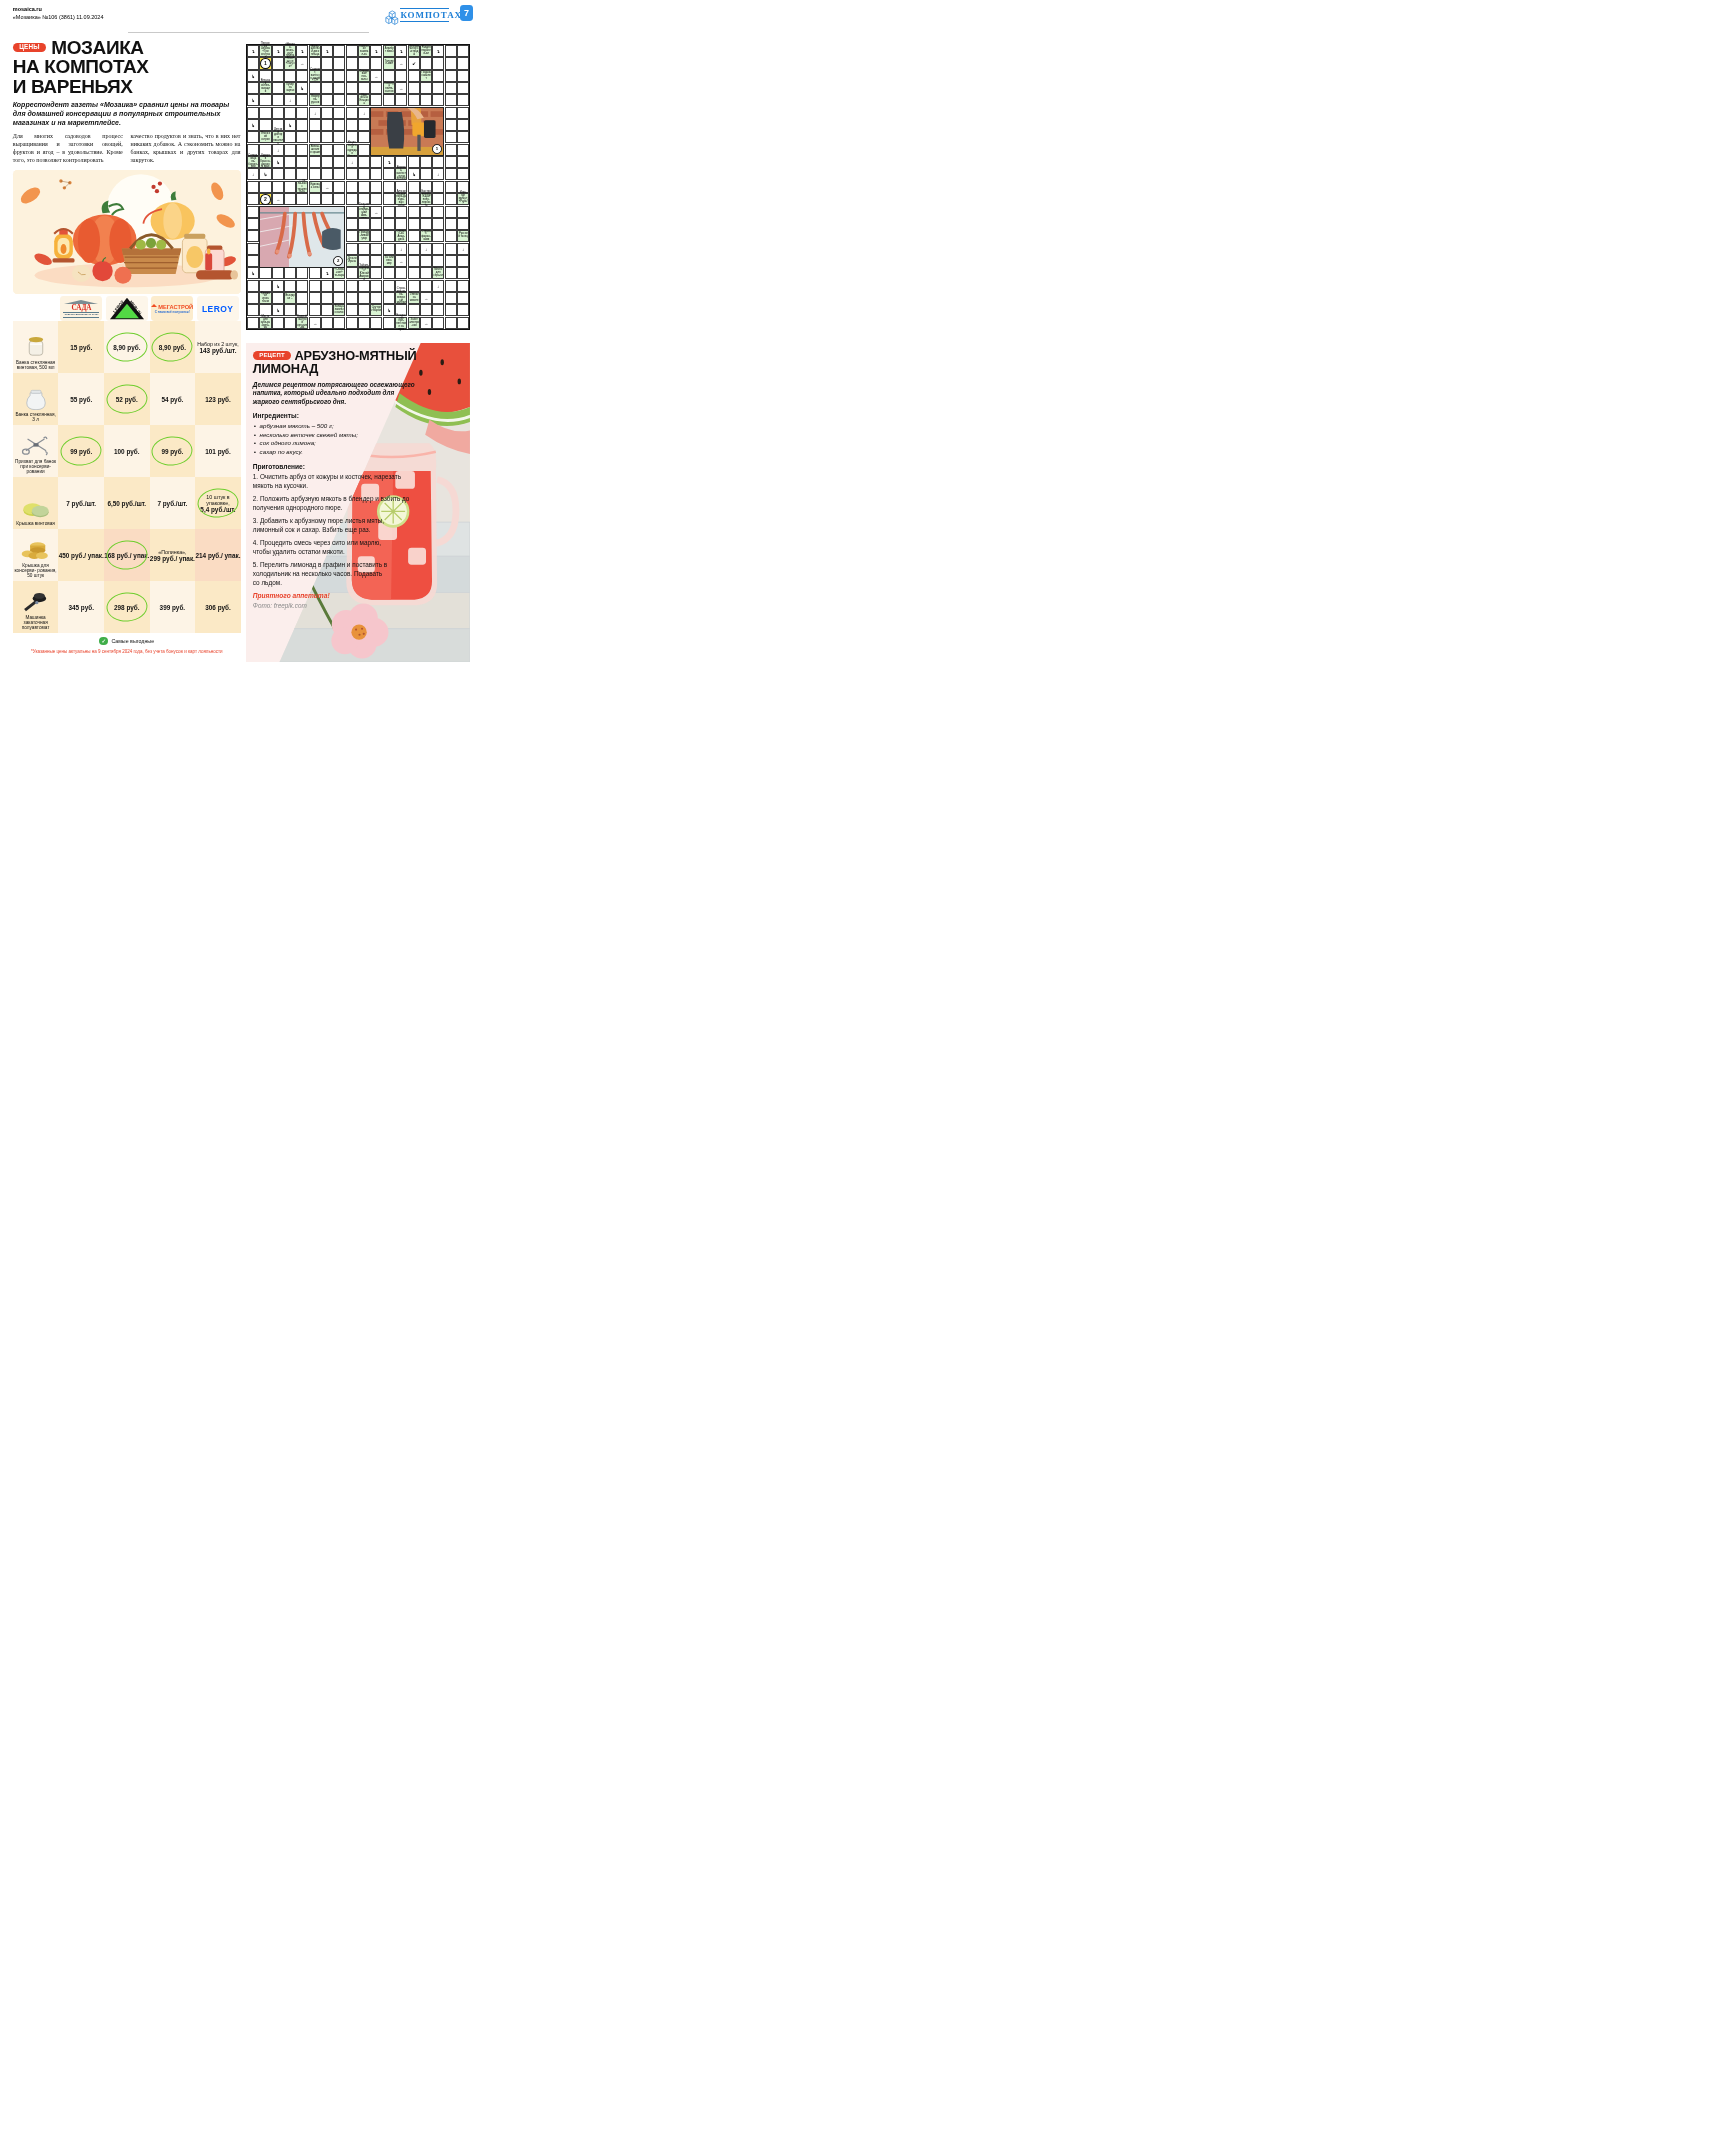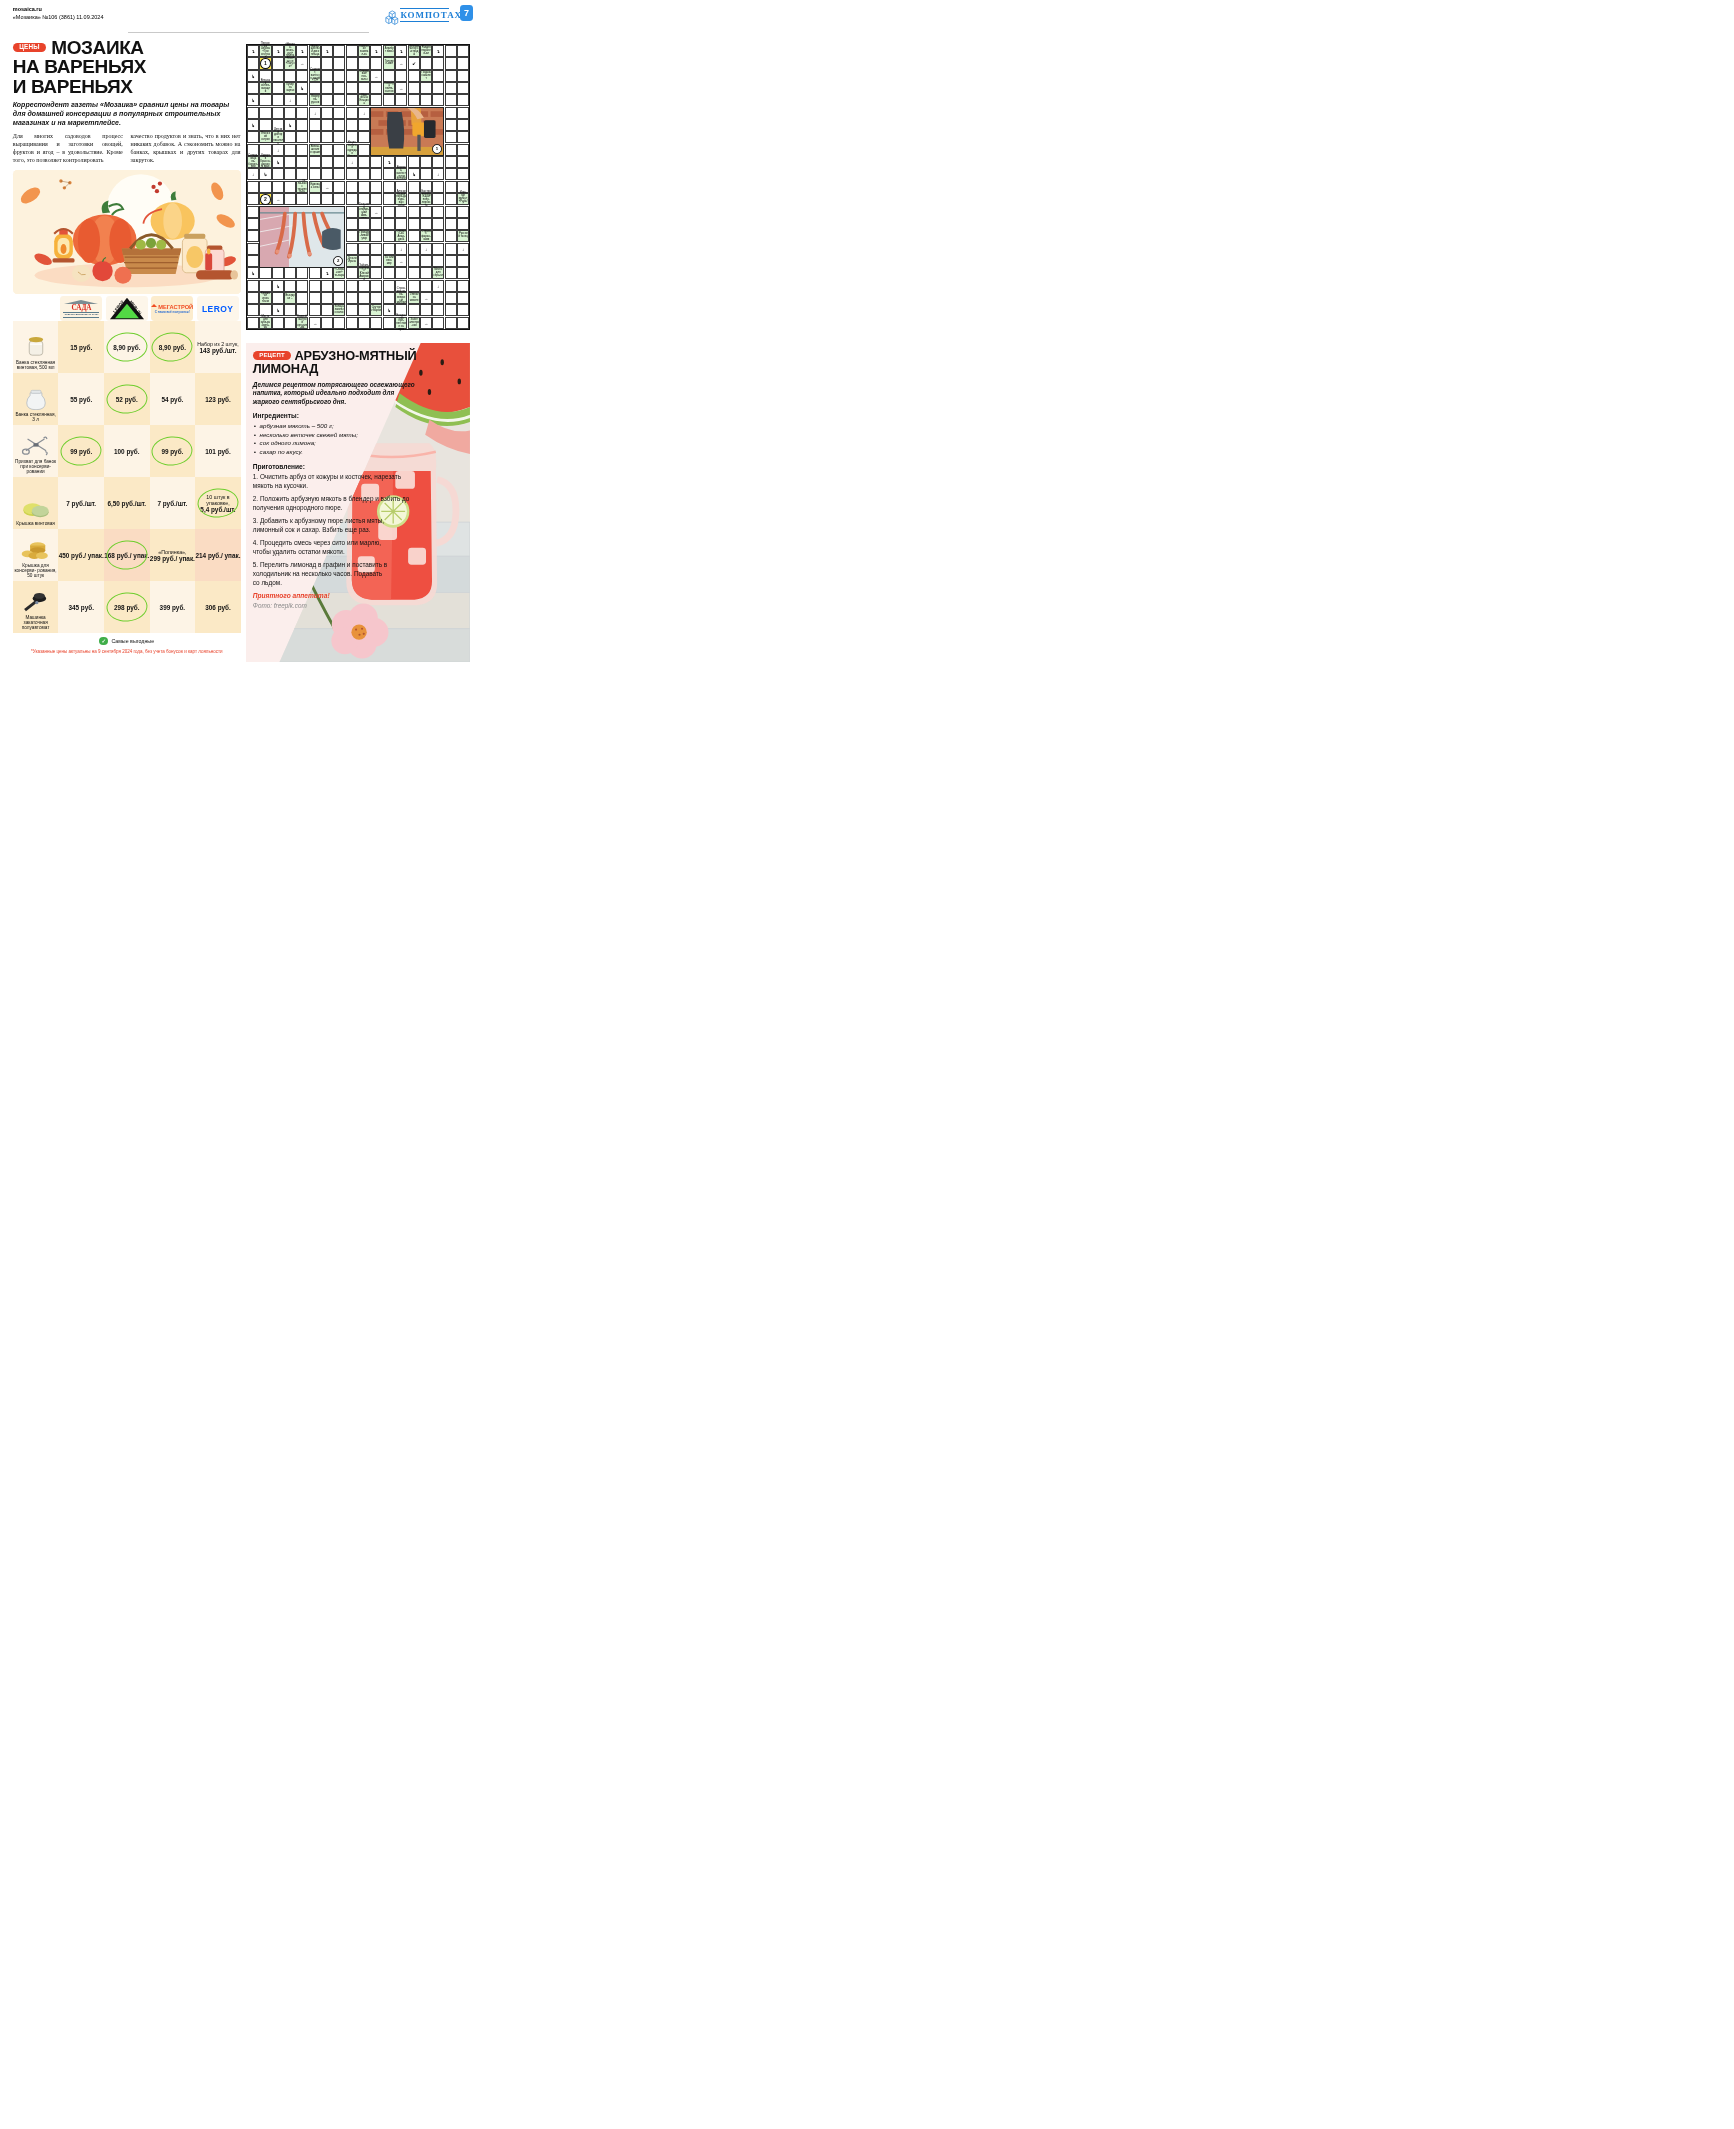--- a/index.html
+++ b/index.html
@@ -105,21 +105,21 @@
     <div class="lines"><span class="word">КОМПОТАХ</span></div>
   </div>
   <div id="page-badge">7</div>
 
   <div id="left-col">
     <div id="article-title">
       <div class="l1">
         <span class="tagpill">ЦЕНЫ</span>
         <span>МОЗАИКА</span>
       </div>
-      <div>НА ВАРЕНЬЯХ</div>
+      <div>НА КОМПОТАХ</div>
       <div>И ВАРЕНЬЯХ</div>
     </div>
     <div id="lead">Корреспондент газеты «Мозаика» сравнил цены на товары для домашней консервации в популярных строительных магазинах и на маркетплейсе.</div>
     <div id="body-cols">
       <div>Для многих садоводов процесс выращивания и заготовки овощей, фруктов и ягод – в удовольствие. Кроме того, это позволяет контролировать</div>
       <div>качество продуктов и знать, что в них нет никаких добавок.  А сэкономить можно на банках, крышках и других товарах для закруток.</div>
     </div>
 
     <div id="illustration">
       <svg width="228" height="124" viewBox="0 0 535 292">

